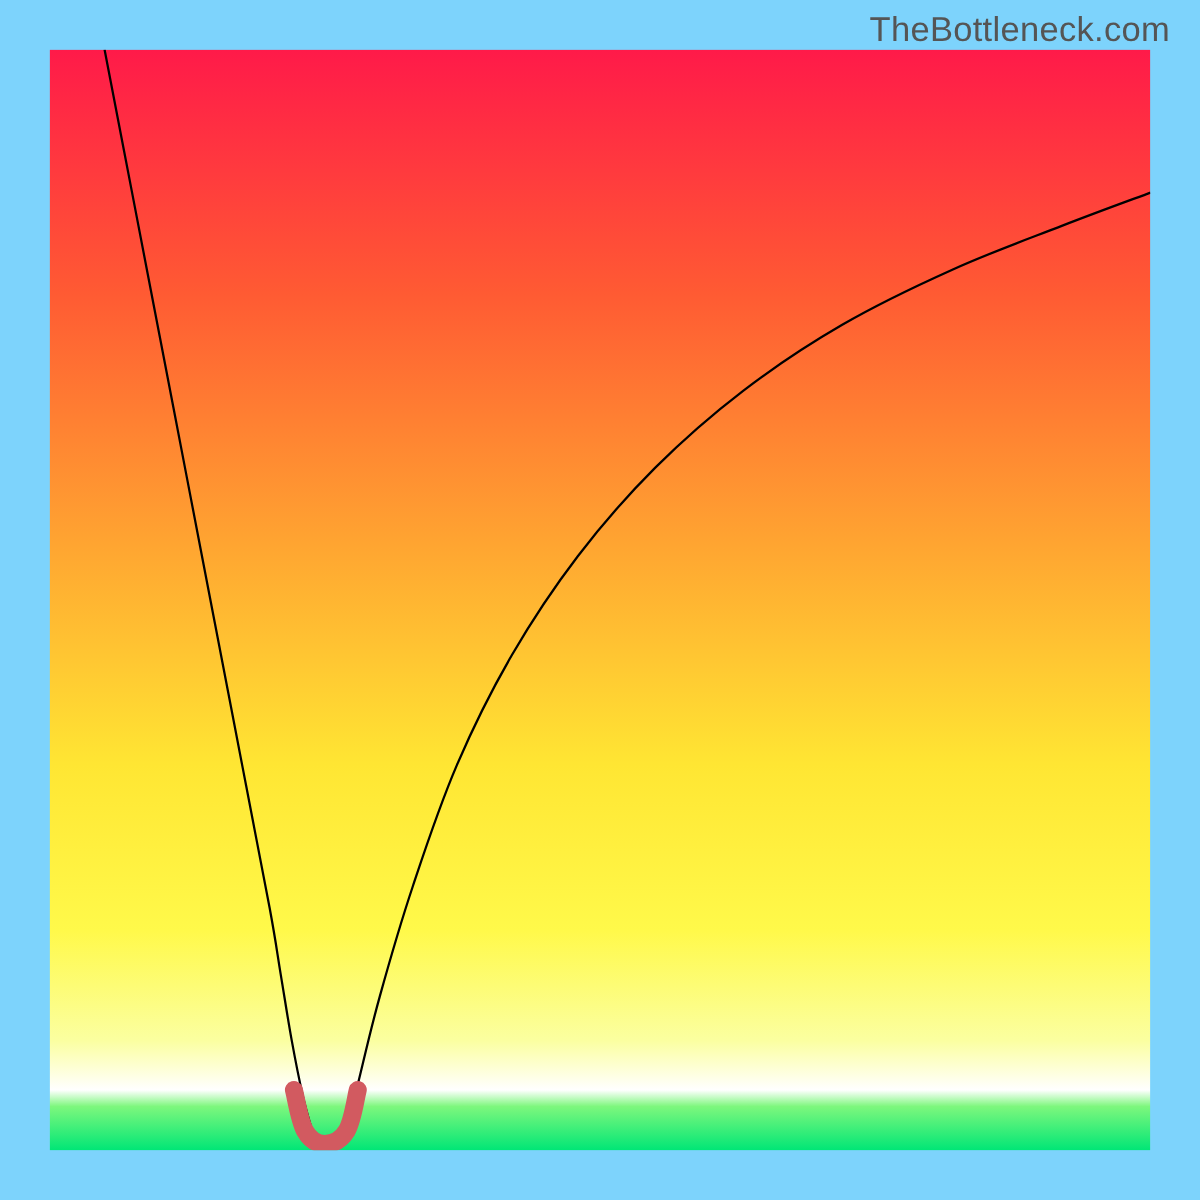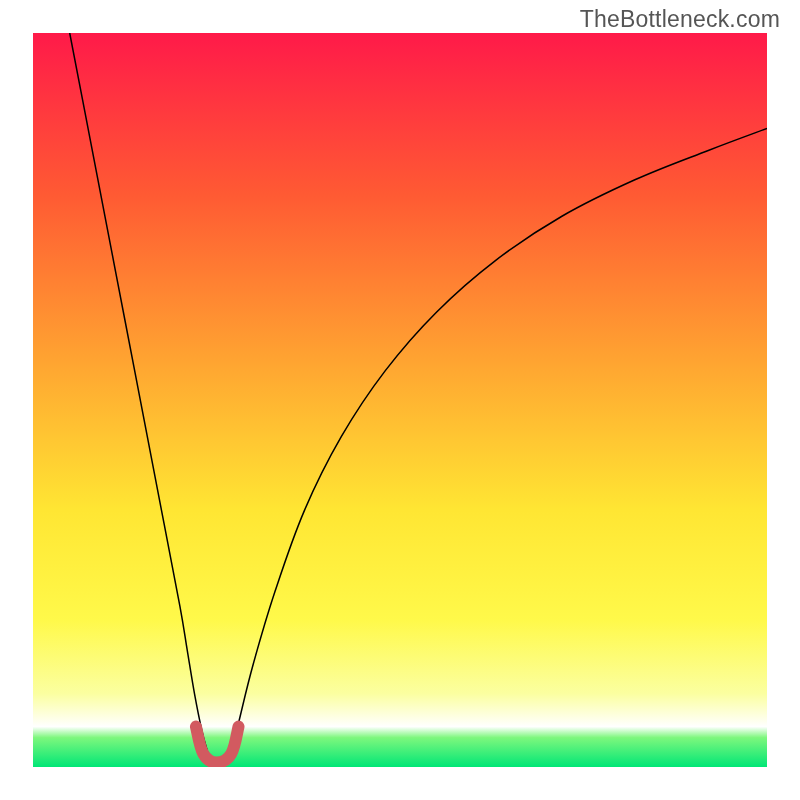--- a/index.html
+++ b/index.html
@@ -7,21 +7,21 @@
     padding: 0;
     width: 800px;
     height: 800px;
     overflow: hidden;
     background: #000;
     font-family: Arial, Helvetica, sans-serif;
   }
   .frame {
     position: absolute;
     inset: 0;
-    background: #ffffff;
+    background: #7dd3fc;
   }
   .plot-area {
     position: absolute;
     left: 33px;
     top: 33px;
     width: 734px;
     height: 734px;
     overflow: hidden;
   }
   .watermark {

